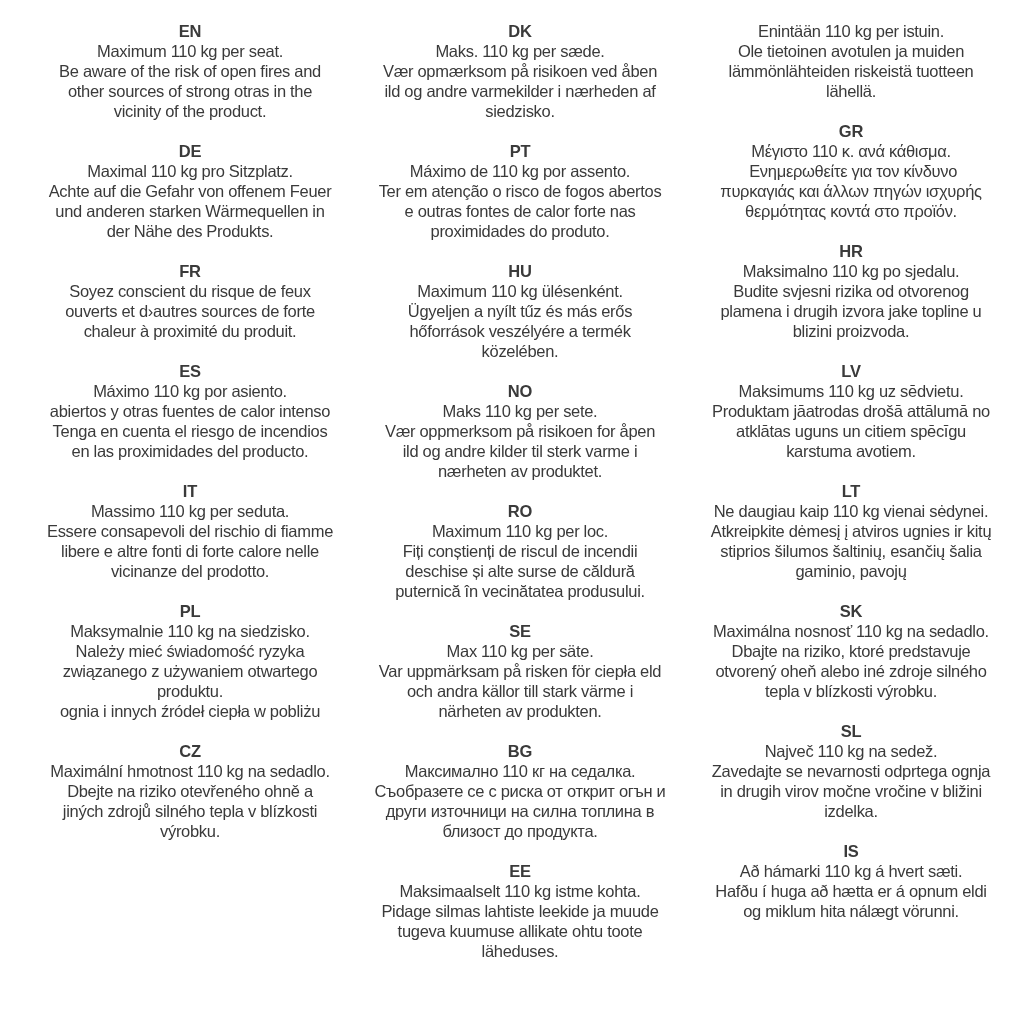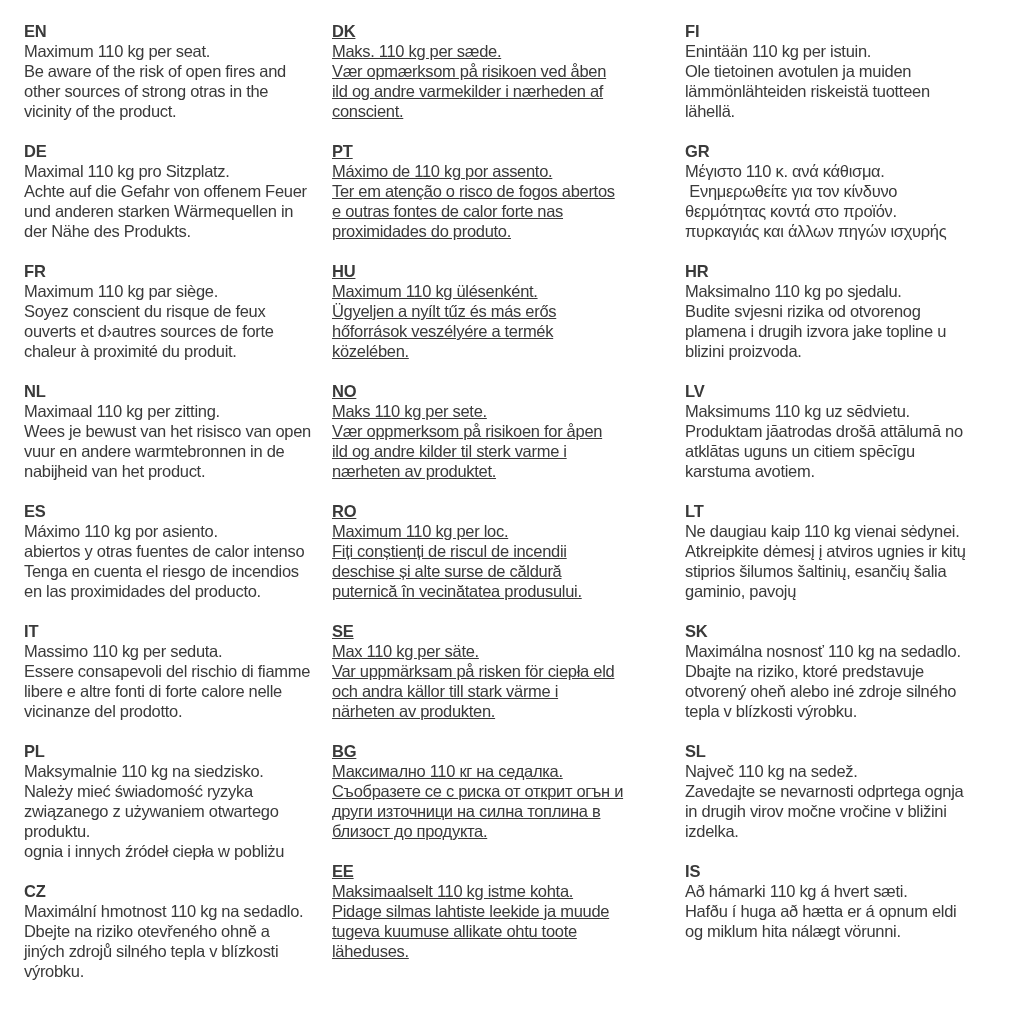--- a/index.html
+++ b/index.html
@@ -15,24 +15,25 @@
     overflow: hidden;
     font-family: "Liberation Sans", sans-serif;
     color: #3a3a3a;
   }
   .column {
     position: absolute;
     top: 21px;
     width: 332px;
   }
   .col-1 { left: 24px; }
-  .col-2 { left: 332px; text-decoration: underline; }
+  .col-2 { left: 354px; }
   .col-3 { left: 685px; }
   .lang-section {
     margin: 0 0 20px 0;
+    text-align: center;
   }
   .lang-code {
     font-size: 16.5px;
     line-height: 20px;
     font-weight: 700;
     letter-spacing: -0.2px;
     white-space: pre;
   }
   .line {
     font-size: 16.5px;
@@ -55,31 +56,23 @@
       </section>
       <section class="lang-section">
         <div class="lang-code">DE</div>
         <div class="line">Maximal 110 kg pro Sitzplatz.</div>
         <div class="line">Achte auf die Gefahr von offenem Feuer</div>
         <div class="line">und anderen starken Wärmequellen in</div>
         <div class="line">der Nähe des Produkts.</div>
       </section>
       <section class="lang-section">
         <div class="lang-code">FR</div>
-        <div class="line">Maximum 110 kg par siège.</div>
         <div class="line">Soyez conscient du risque de feux</div>
         <div class="line">ouverts et d›autres sources de forte</div>
         <div class="line">chaleur à proximité du produit.</div>
-      </section>
-      <section class="lang-section">
-        <div class="lang-code">NL</div>
-        <div class="line">Maximaal 110 kg per zitting.</div>
-        <div class="line">Wees je bewust van het risisco van open</div>
-        <div class="line">vuur en andere warmtebronnen in de</div>
-        <div class="line">nabijheid van het product.</div>
       </section>
       <section class="lang-section">
         <div class="lang-code">ES</div>
         <div class="line">Máximo 110 kg por asiento.</div>
         <div class="line">abiertos y otras fuentes de calor intenso</div>
         <div class="line">Tenga en cuenta el riesgo de incendios</div>
         <div class="line">en las proximidades del producto.</div>
       </section>
       <section class="lang-section">
         <div class="lang-code">IT</div>
@@ -103,21 +96,21 @@
         <div class="line">jiných zdrojů silného tepla v blízkosti</div>
         <div class="line">výrobku.</div>
       </section>
     </div>
   <div class="column col-2">
       <section class="lang-section">
         <div class="lang-code">DK</div>
         <div class="line">Maks. 110 kg per sæde.</div>
         <div class="line">Vær opmærksom på risikoen ved åben</div>
         <div class="line">ild og andre varmekilder i nærheden af</div>
-        <div class="line">conscient.</div>
+        <div class="line">siedzisko.</div>
       </section>
       <section class="lang-section">
         <div class="lang-code">PT</div>
         <div class="line">Máximo de 110 kg por assento.</div>
         <div class="line">Ter em atenção o risco de fogos abertos</div>
         <div class="line">e outras fontes de calor forte nas</div>
         <div class="line">proximidades do produto.</div>
       </section>
       <section class="lang-section">
         <div class="lang-code">HU</div>
@@ -157,32 +150,31 @@
       <section class="lang-section">
         <div class="lang-code">EE</div>
         <div class="line">Maksimaalselt 110 kg istme kohta.</div>
         <div class="line">Pidage silmas lahtiste leekide ja muude</div>
         <div class="line">tugeva kuumuse allikate ohtu toote</div>
         <div class="line">läheduses.</div>
       </section>
     </div>
   <div class="column col-3">
       <section class="lang-section">
-        <div class="lang-code">FI</div>
         <div class="line">Enintään 110 kg per istuin.</div>
         <div class="line">Ole tietoinen avotulen ja muiden</div>
         <div class="line">lämmönlähteiden riskeistä tuotteen</div>
         <div class="line">lähellä.</div>
       </section>
       <section class="lang-section">
         <div class="lang-code">GR</div>
         <div class="line">Μέγιστο 110 κ. ανά κάθισμα.</div>
         <div class="line"> Ενημερωθείτε για τον κίνδυνο</div>
+        <div class="line">πυρκαγιάς και άλλων πηγών ισχυρής</div>
         <div class="line">θερμότητας κοντά στο προϊόν.</div>
-        <div class="line">πυρκαγιάς και άλλων πηγών ισχυρής</div>
       </section>
       <section class="lang-section">
         <div class="lang-code">HR</div>
         <div class="line">Maksimalno 110 kg po sjedalu.</div>
         <div class="line">Budite svjesni rizika od otvorenog</div>
         <div class="line">plamena i drugih izvora jake topline u</div>
         <div class="line">blizini proizvoda.</div>
       </section>
       <section class="lang-section">
         <div class="lang-code">LV</div>

